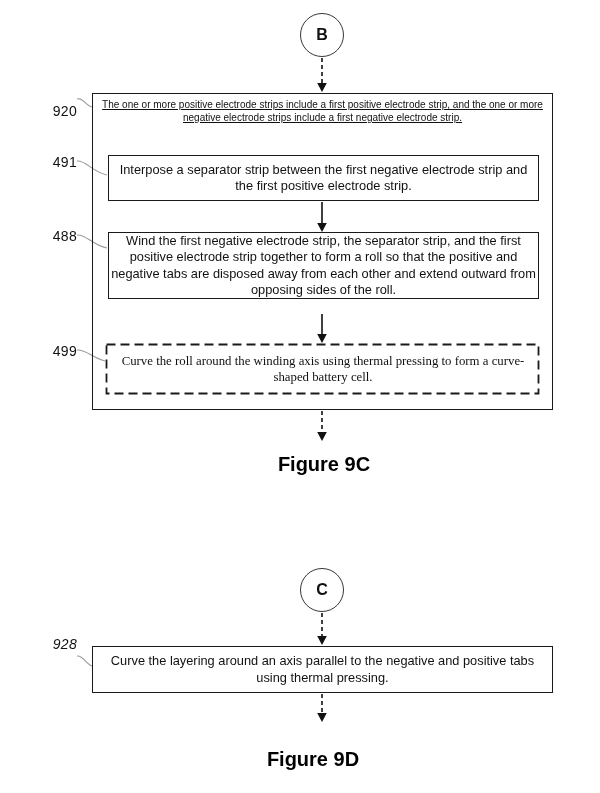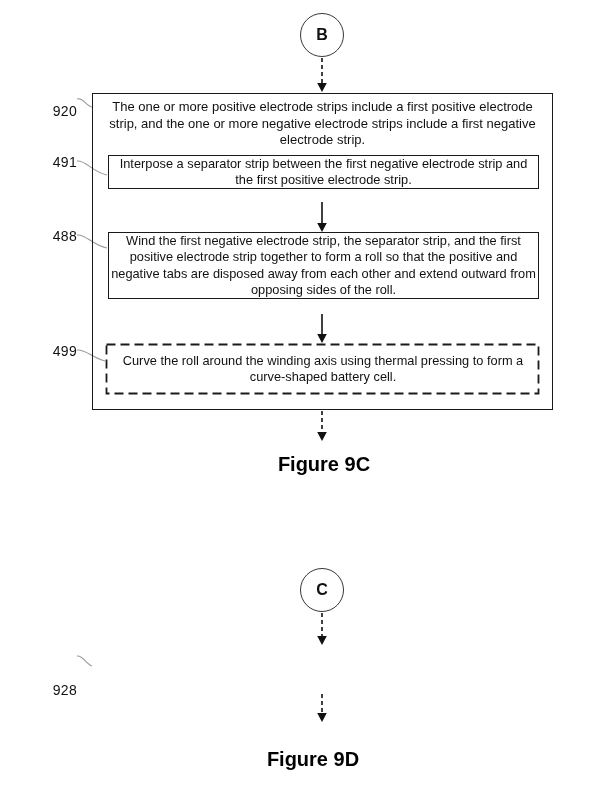--- a/index.html
+++ b/index.html
@@ -16,26 +16,26 @@
   }
   .node {
     position:absolute; box-sizing:border-box; background:#fff;
     border:1.6px solid #1a1a1a;
     display:flex; align-items:center; justify-content:center;
     text-align:center; font-size:12.8px; line-height:1.27; color:#111;
   }
   .node.outer { border-width:1.8px; background:transparent; display:block; }
   .outer-text {
     position:absolute; left:4px; right:4px; top:5px;
-    text-align:center; font-size:13px; line-height:1.28; color:#111;
+    text-align:center; font-size:10px; line-height:1.28; color:#111;text-decoration:underline;
   }
   .dashed-text {
     position:absolute; box-sizing:border-box; background:transparent;
     display:flex; align-items:center; justify-content:center;
-    text-align:center; font-size:12.8px; line-height:1.27; color:#111;
+    text-align:center; font-size:12.8px; line-height:1.27; color:#111;font-family:Liberation Serif, serif;
   }
   .ref {
     position:absolute; width:33px; text-align:right;
     font-size:14px; color:#111; letter-spacing:0.3px;
   }
   .caption {
     position:absolute; width:600px; text-align:center;
     font-weight:bold; font-size:20px; color:#000;
   }
 </style>
@@ -71,37 +71,40 @@
   <div class="circle" style="left:300px; top:13px;">
     <span>B</span>
   </div>
 
   <div class="ref" style="left:44px; top:91px;margin-top:12px;">920</div>
   <div class="node outer" style="left:92px; top:93px; width:461px; height:317px;">
     <div class="outer-text">The one or more positive electrode strips include a first positive electrode strip, and the one or more negative electrode strips include a first negative electrode strip.</div>
   </div>
 
   <div class="ref" style="left:44px; top:154px;">491</div>
-  <div class="node" style="left:108px; top:155px; width:431px; height:34px; padding:12px 4px;">
+  <div class="node" style="left:108px; top:155px; width:431px; height:46px; padding:12px 4px;">
     <span>Interpose a separator strip between the first negative electrode strip and the first positive electrode strip.</span>
   </div>
 
   <div class="ref" style="left:44px; top:228px;">488</div>
   <div class="node" style="left:108px; top:232px; width:431px; height:67px; padding:0 2px;">
     <span>Wind the first negative electrode strip, the separator strip, and the first positive electrode strip together to form a roll so that the positive and negative tabs are disposed away from each other and extend outward from opposing sides of the roll.</span>
   </div>
 
   <div class="ref" style="left:44px; top:343px;">499</div>
   <div class="dashed-text" style="left:106px; top:344px; width:434px; height:50px; padding:0 8px;">
     <span>Curve the roll around the winding axis using thermal pressing to form a curve-shaped battery cell.</span>
   </div>
 
   <div class="caption" style="left:24px; top:453px;">Figure 9C</div>
 
   <div class="circle" style="left:300px; top:568px;">
     <span>C</span>
   </div>
 
-  <div class="ref" style="left:44px; top:682px;">928</div>
+  <div class="ref" style="left:44px; top:636px;font-style:italic;">928</div>
+  <div class="node" style="left:92px; top:646px; width:461px; height:47px; padding:0 2px;">
+    <span>Curve the layering around an axis parallel to the negative and positive tabs using thermal pressing.</span>
+  </div>
 
   <div class="caption" style="left:13px; top:748px;">Figure 9D</div>
 
 </div>
 
 </body></html>

